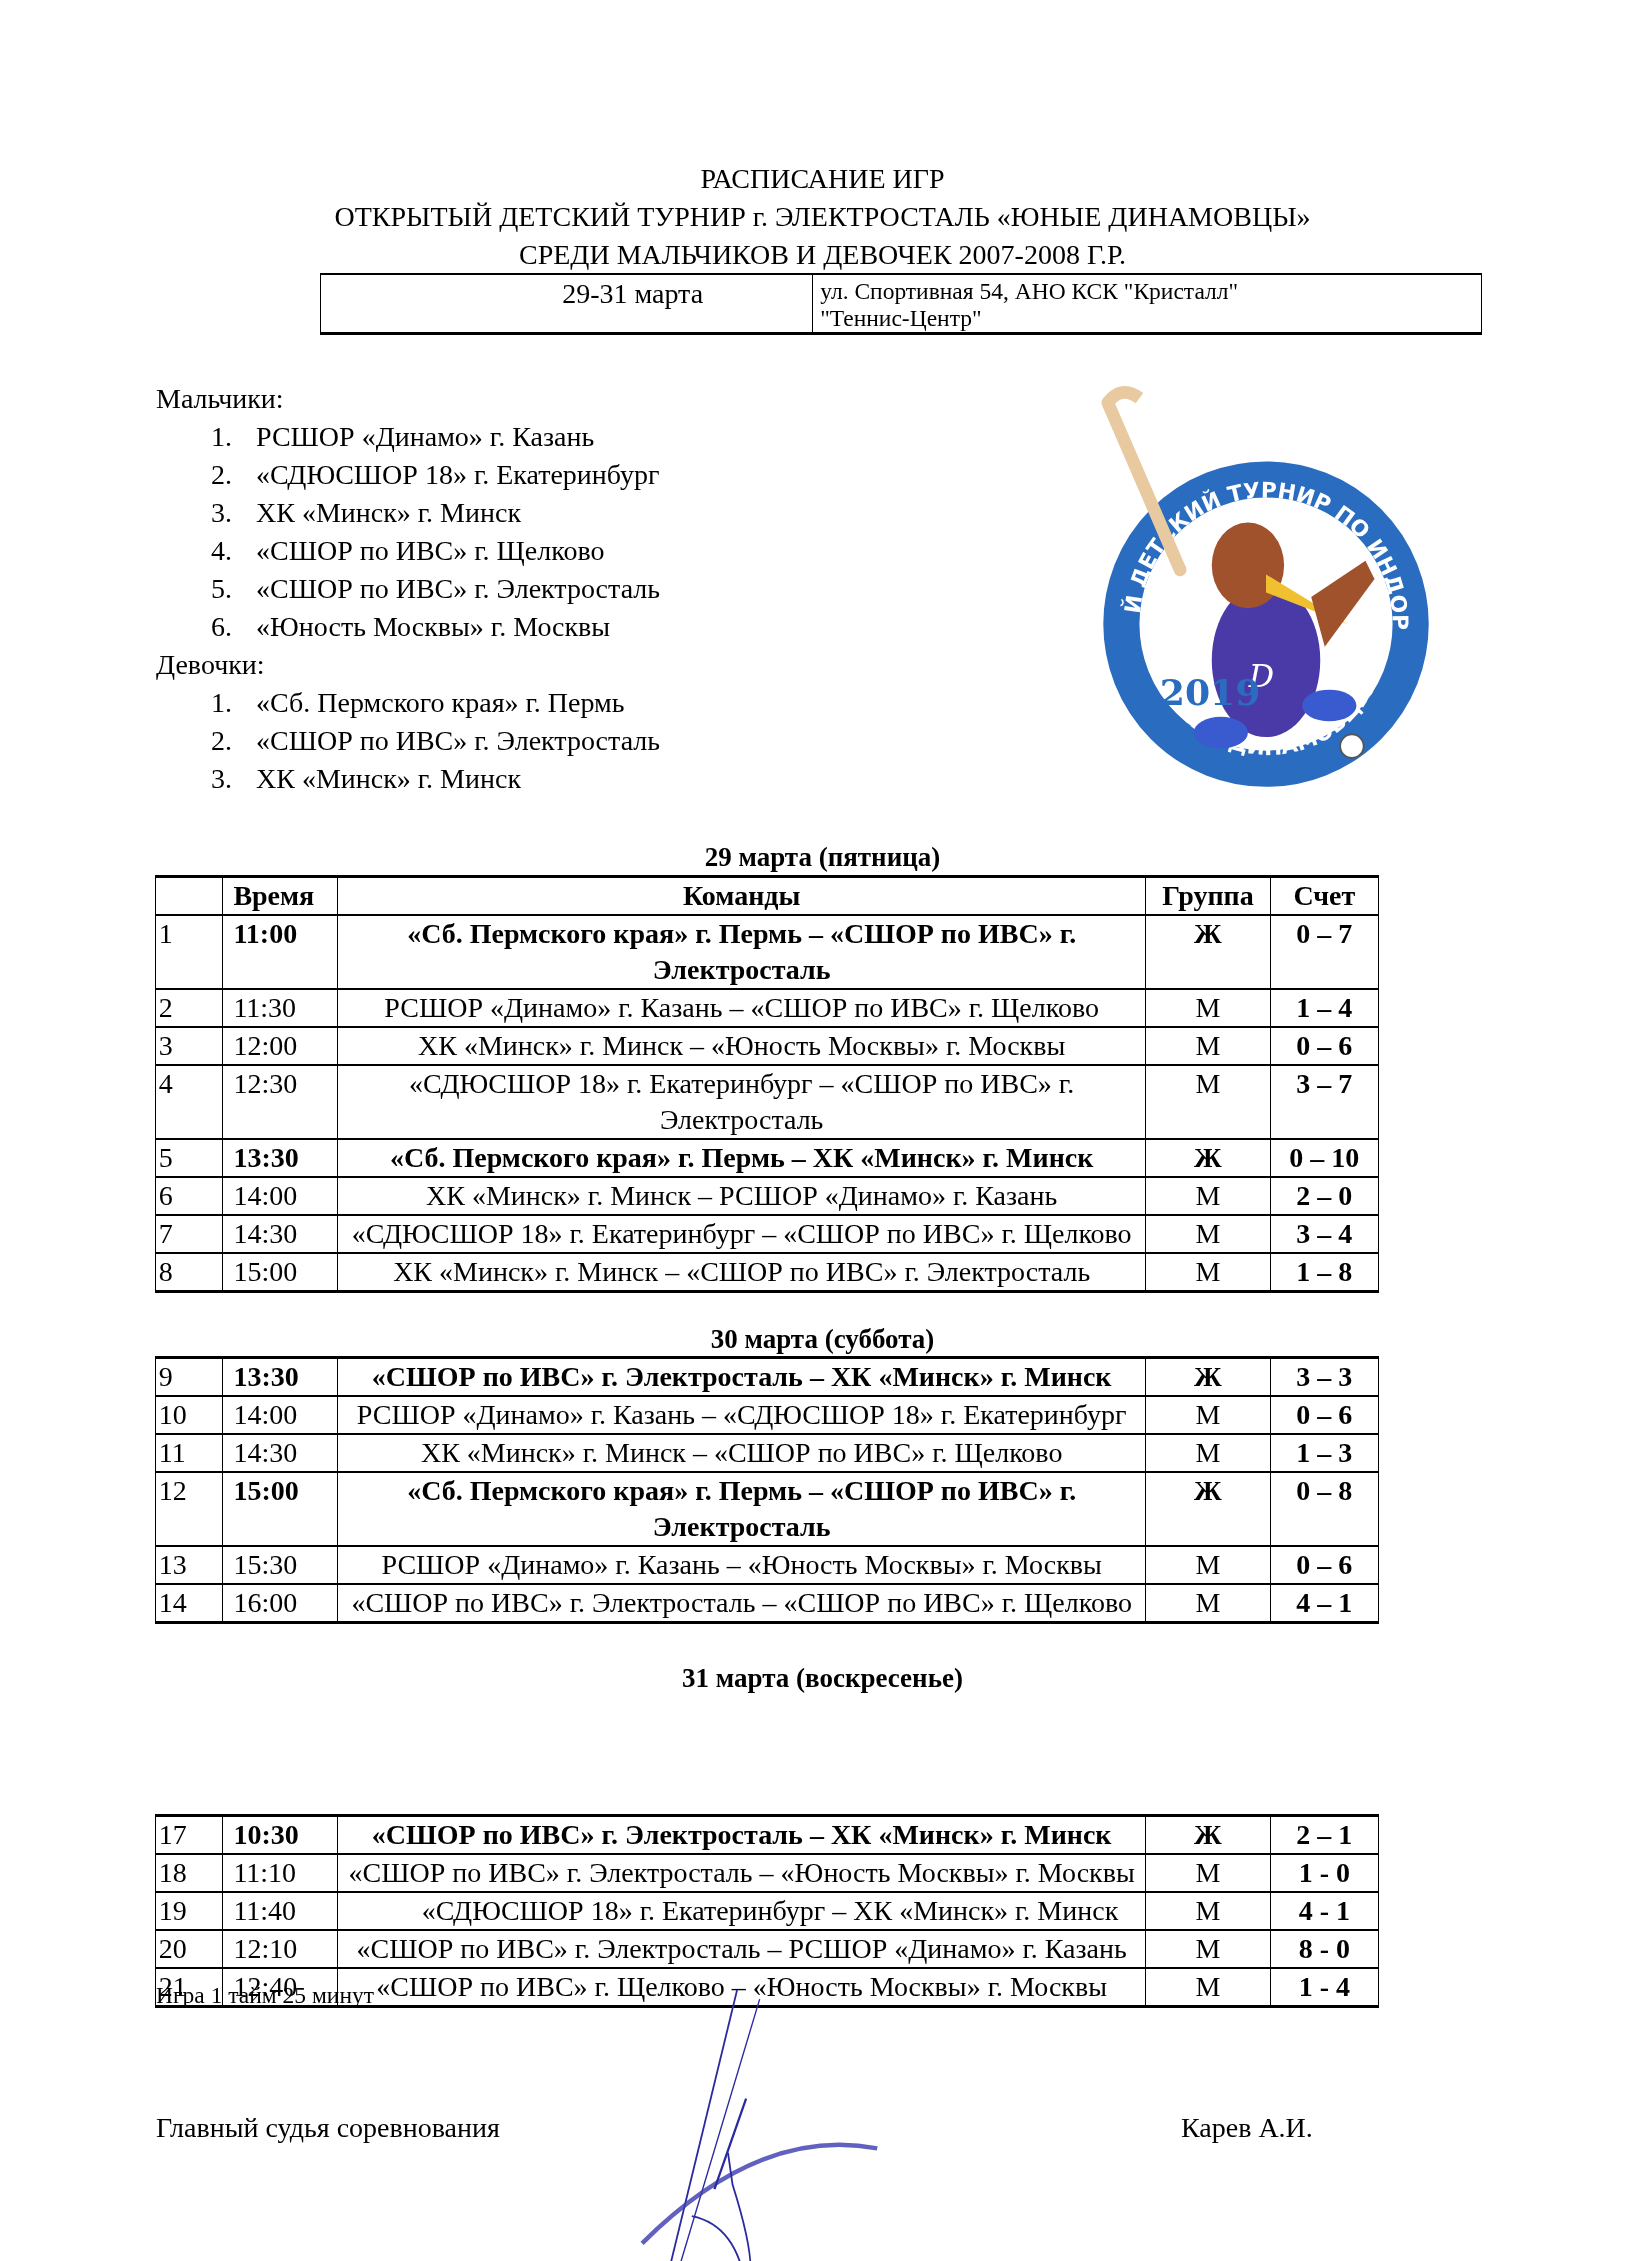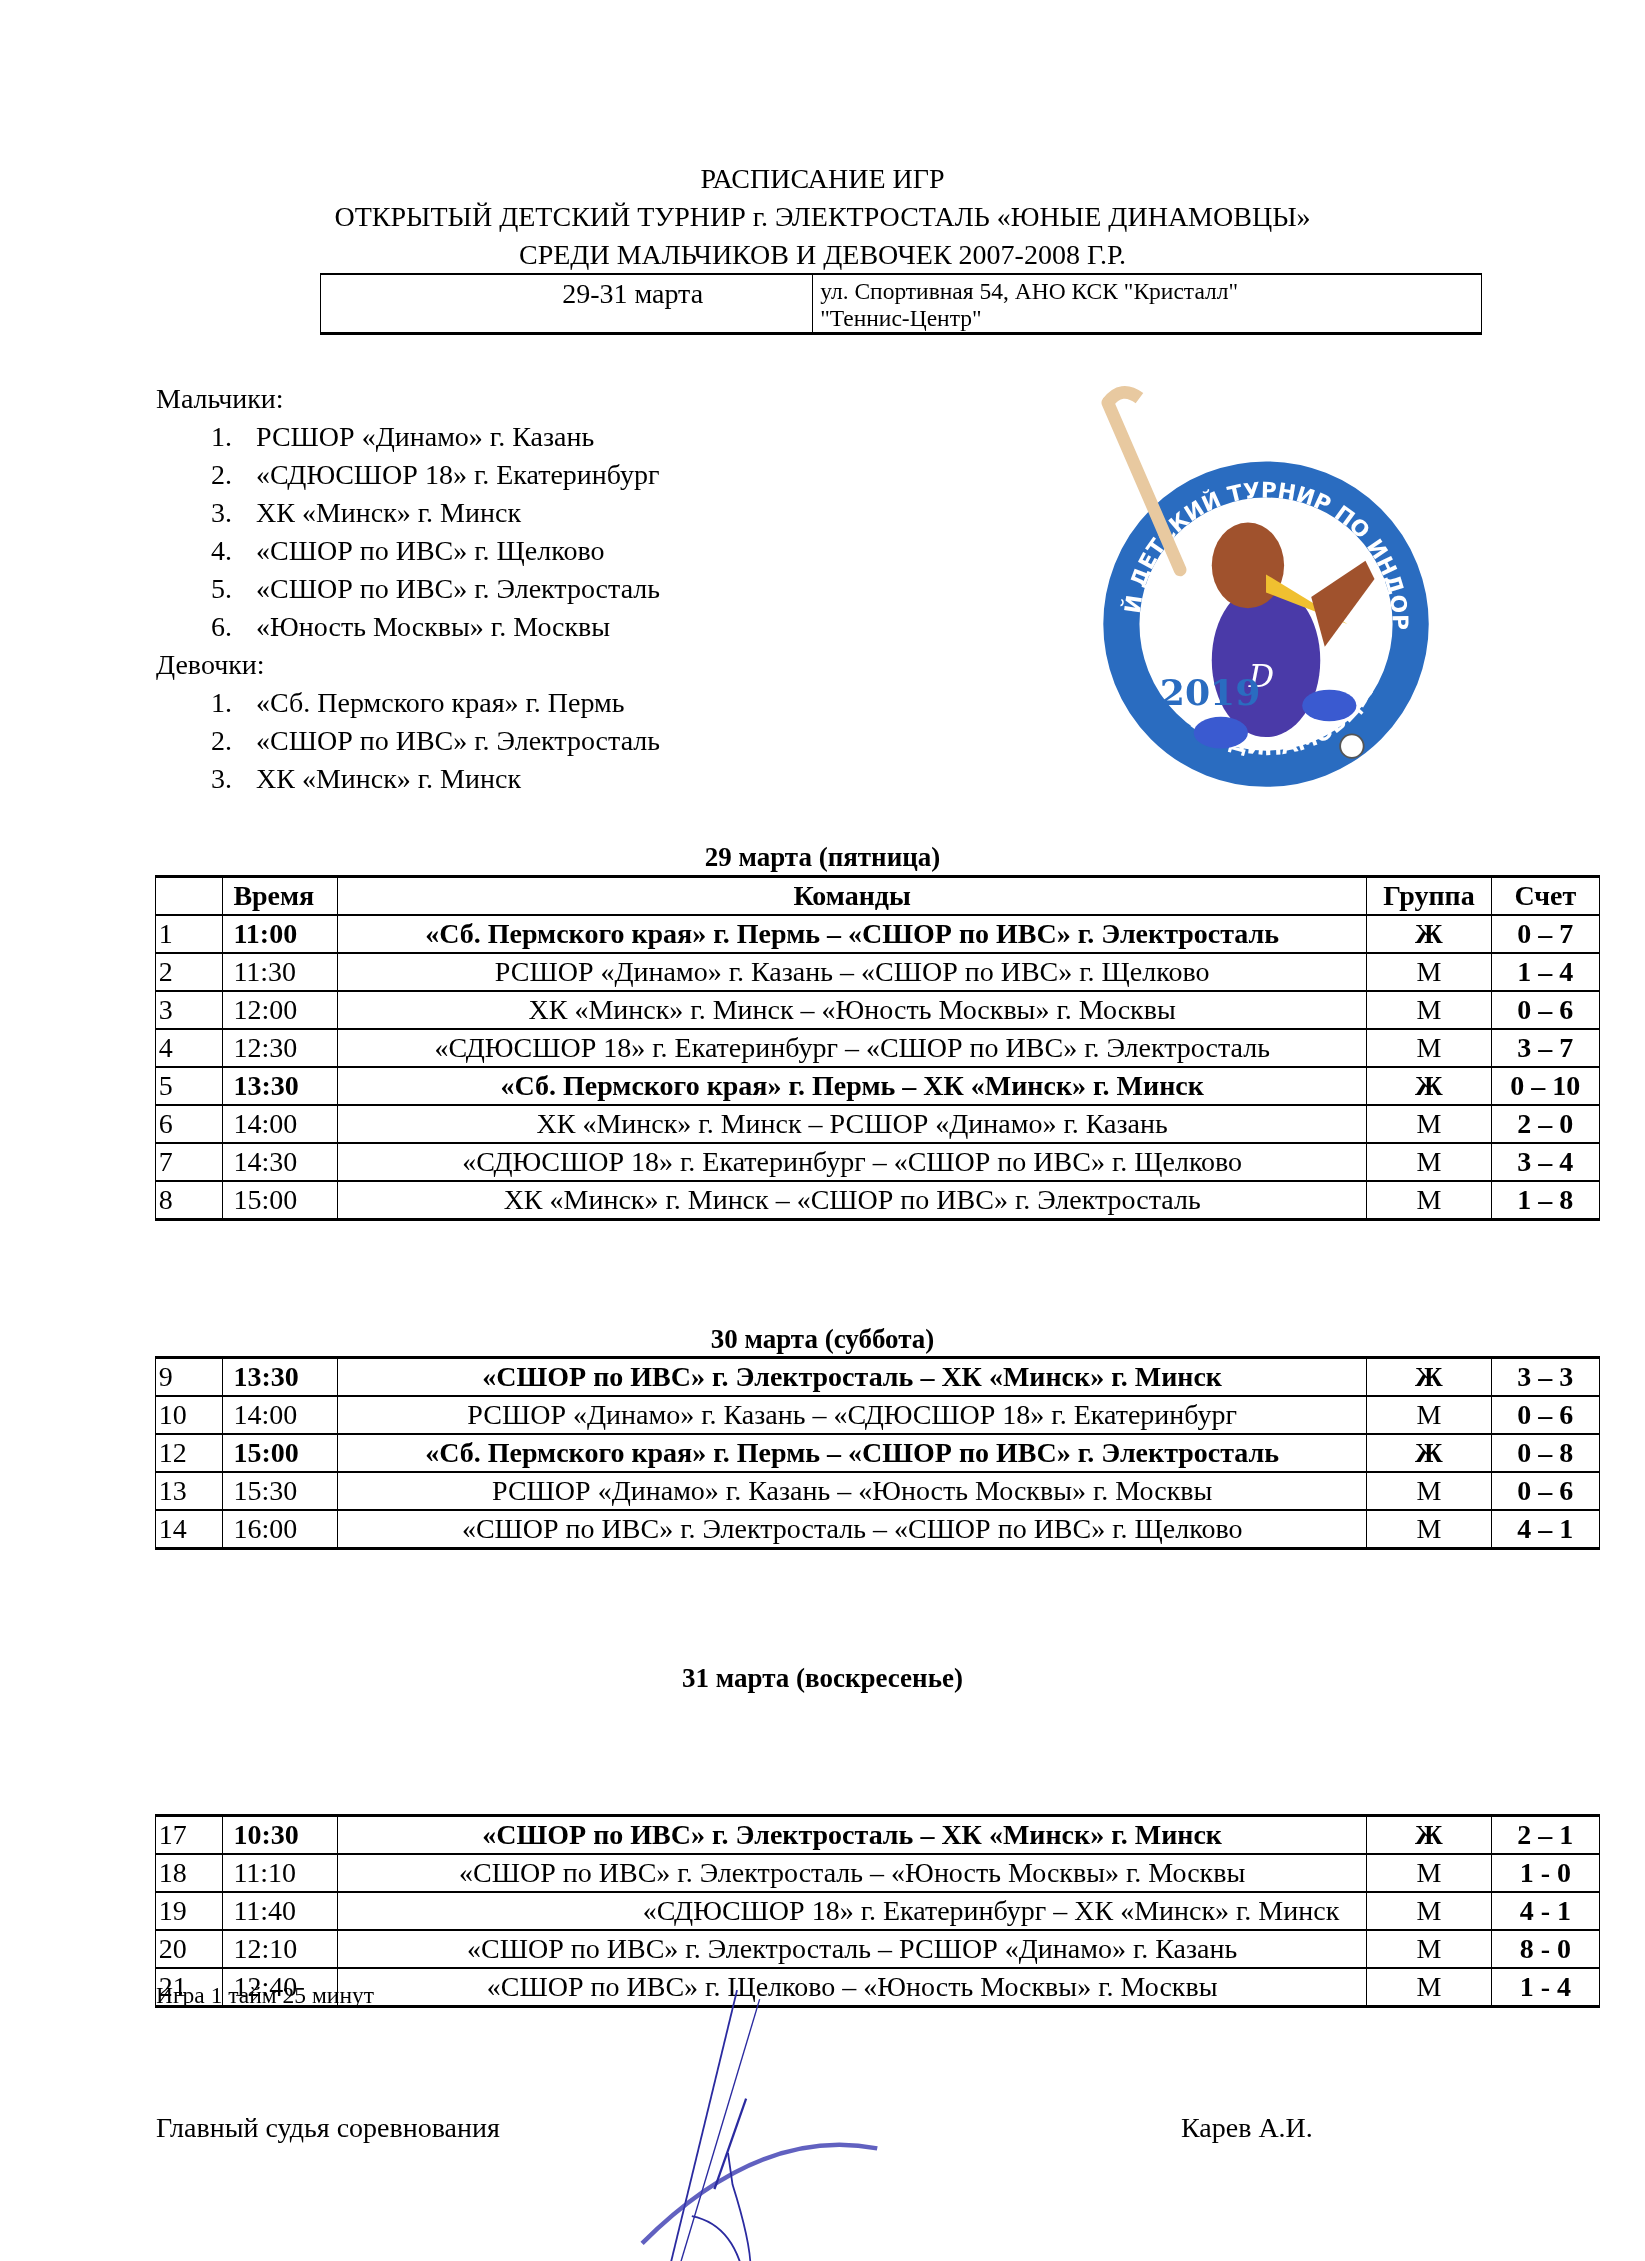--- a/index.html
+++ b/index.html
@@ -16,21 +16,21 @@
   .c3{flex:1;font-size:28px;line-height:32px;}
   .lists{position:absolute;left:156px;top:380px;font-size:28px;line-height:38px;}
   .lists .hdr{margin:0;}
   .lists ol{margin:0;padding:0;list-style:none;}
   .lists li{display:flex;}
   .lists li .num{width:100px;text-align:right;padding-right:0;box-sizing:border-box;}
   .lists li .num span{display:inline-block;width:45px;text-align:left;}
   .lists li .txt{padding-left:0;}
   .logo{position:absolute;left:1076px;top:371px;width:371px;height:452px;}
   .day{position:absolute;left:0;width:1645px;text-align:center;font-size:27px;font-weight:bold;line-height:32px;}
-  table.sched{position:absolute;left:155px;width:1445px;border-collapse:collapse;font-size:28px;}
+  table.sched{position:absolute;left:155px;width:1224px;border-collapse:collapse;font-size:28px;}
   table.sched td, table.sched th{border:1.4px solid #000;padding:0 2.7px;vertical-align:top;line-height:36px;}
   table.sched tr{border-top:2.7px solid #000;}
   table.sched{border-top:3.2px solid #000;border-bottom:3.2px solid #000;}
   .col-n{width:61px;text-align:left;}
   .col-t{width:101px;text-align:left;padding-left:10px!important;}
   .col-m{text-align:center;}
   .col-g{width:118px;text-align:center;}
   .col-s{width:102px;text-align:center;font-weight:bold;}
   th{font-weight:bold;}
   .b{font-weight:bold;}
@@ -202,20 +202,27 @@
       <td class="col-s">3 – 3</td>
         </tr>
         <tr>
       <td class="col-n">10</td>
       <td class="col-t ">14:00</td>
       <td class="col-m  ">РСШОР «Динамо» г. Казань – «СДЮСШОР 18» г. Екатеринбург</td>
       <td class="col-g ">М</td>
       <td class="col-s">0 – 6</td>
         </tr>
         <tr>
+      <td class="col-n">11</td>
+      <td class="col-t ">14:30</td>
+      <td class="col-m  ">ХК «Минск» г. Минск – «СШОР по ИВС» г. Щелково</td>
+      <td class="col-g ">М</td>
+      <td class="col-s">1 – 3</td>
+        </tr>
+        <tr>
       <td class="col-n">12</td>
       <td class="col-t b">15:00</td>
       <td class="col-m b ">«Сб. Пермского края» г. Пермь – «СШОР по ИВС» г. Электросталь</td>
       <td class="col-g b">Ж</td>
       <td class="col-s">0 – 8</td>
         </tr>
         <tr>
       <td class="col-n">13</td>
       <td class="col-t ">15:30</td>
       <td class="col-m  ">РСШОР «Динамо» г. Казань – «Юность Москвы» г. Москвы</td>

